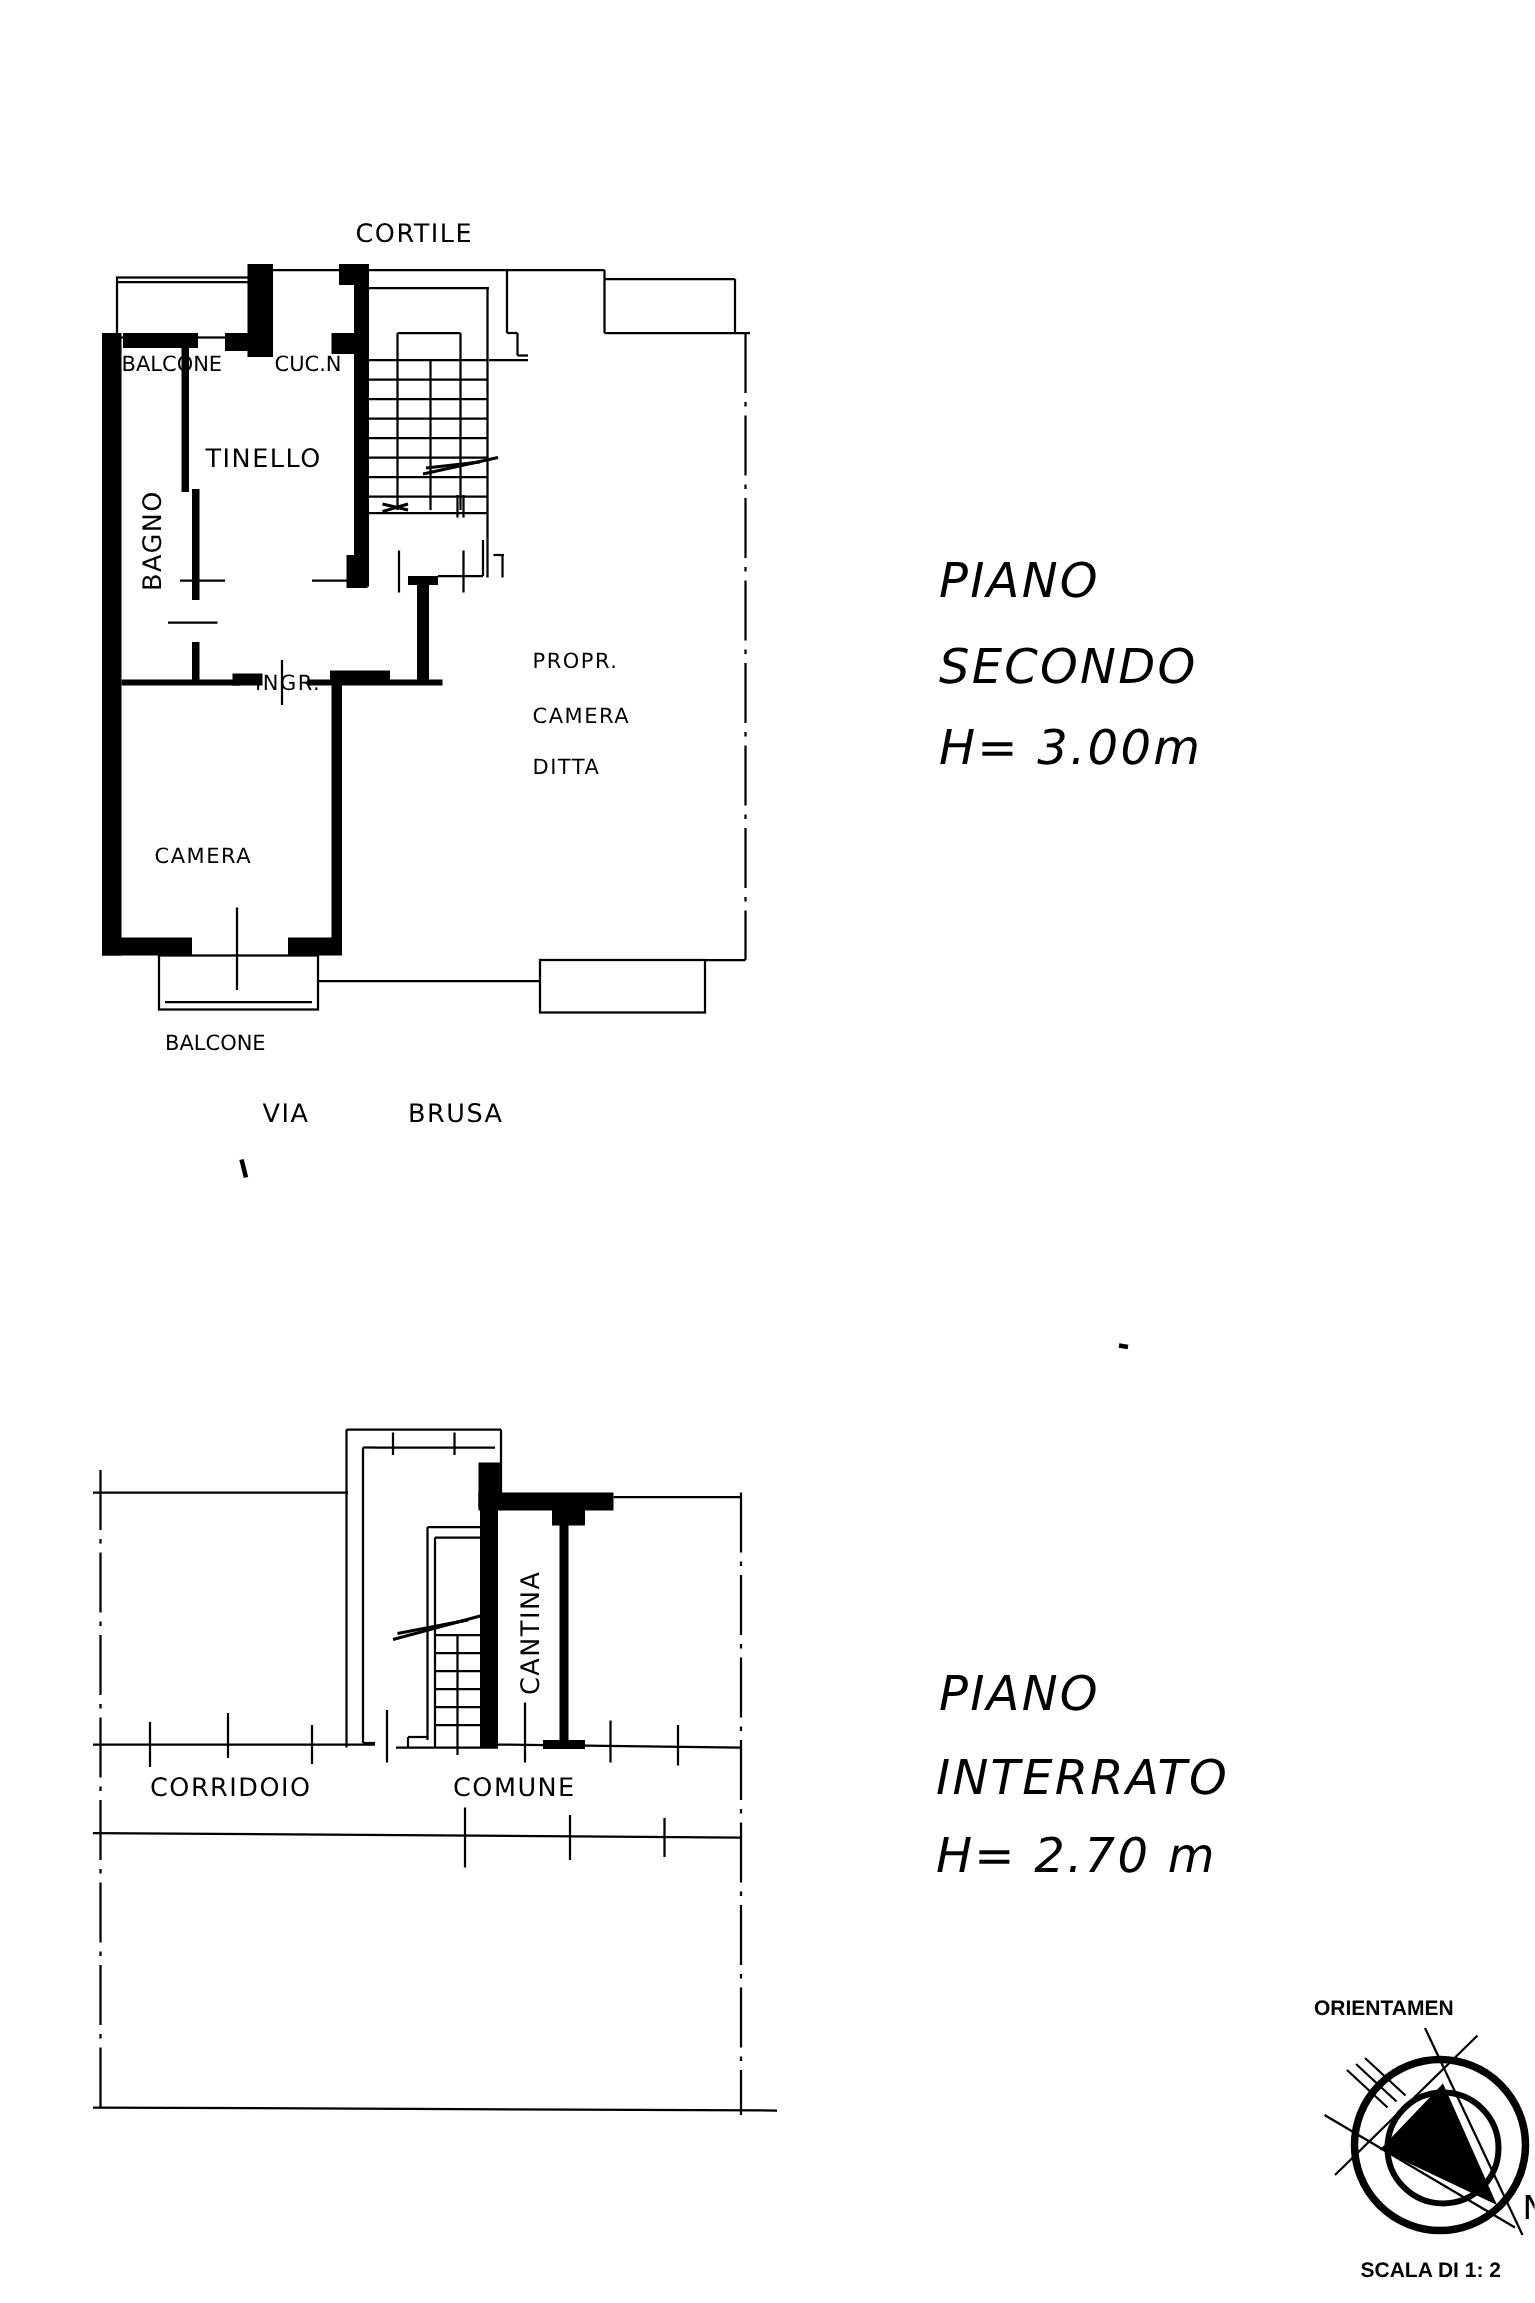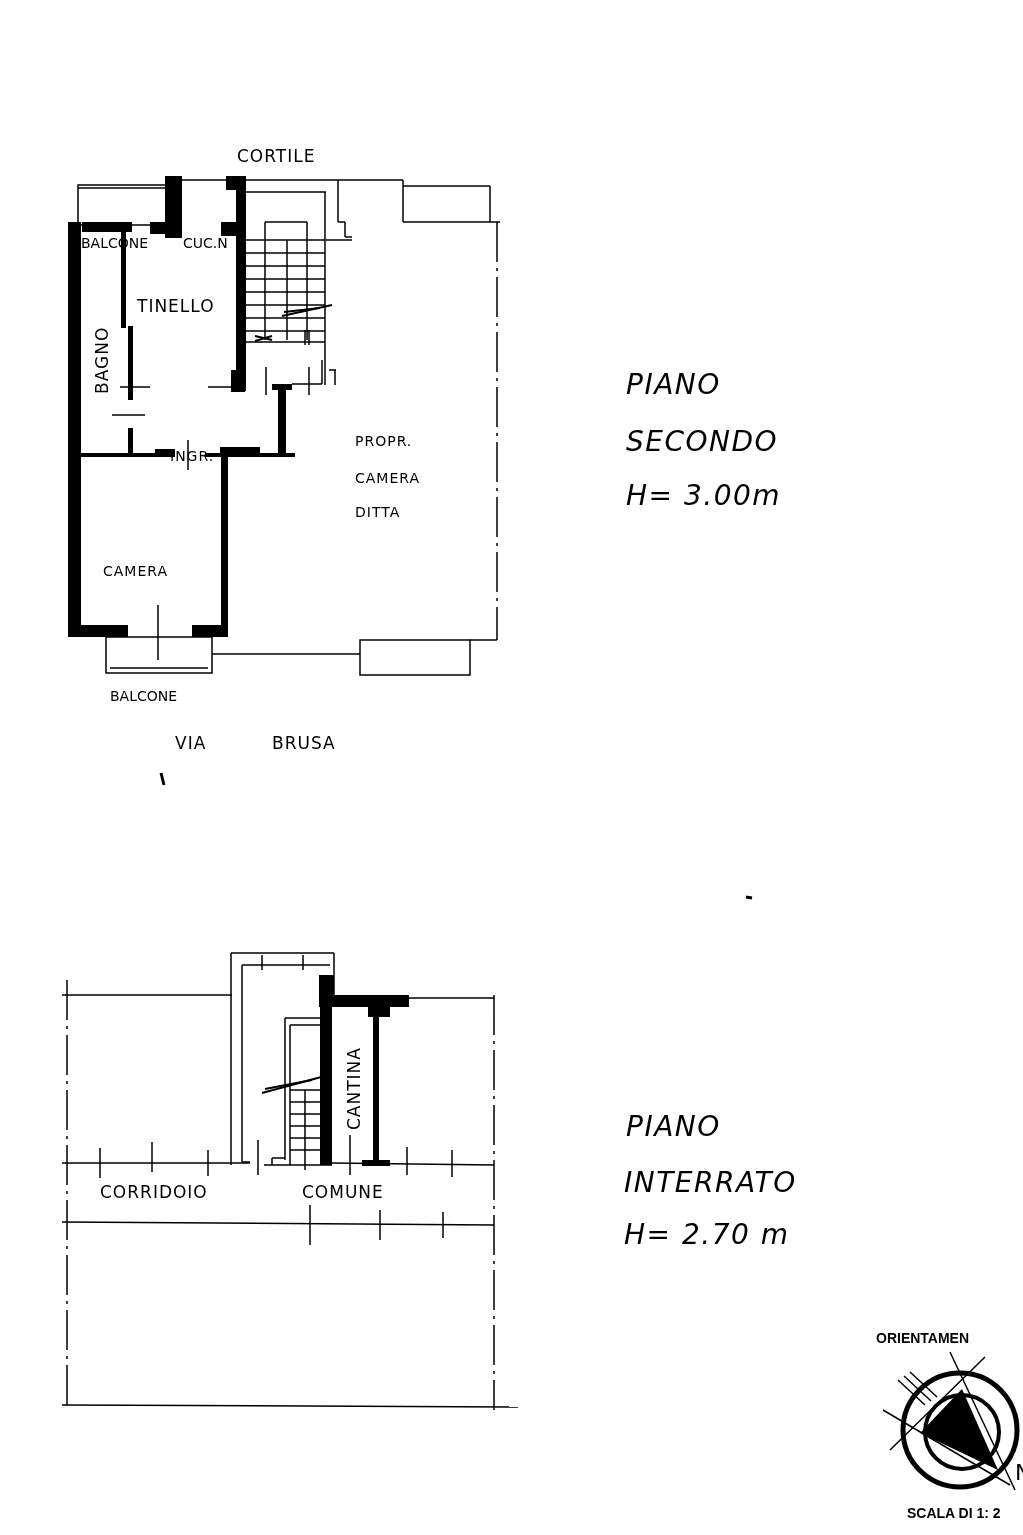--- a/index.html
+++ b/index.html
@@ -2,21 +2,21 @@
 <html><head>
 <meta charset="utf-8">
 <style>
   html, body { margin: 0; padding: 0; background: #ffffff; }
   body { width: 1023px; height: 1535px; position: relative; overflow: hidden; }
   .page { position: absolute; left: 0; top: 0; width: 1023px; height: 1535px; background: #fff; }
   svg.plan { position: absolute; left: 0; top: 0; }
   .lbl { position: absolute; font-family: "DejaVu Sans", sans-serif; color: #000; white-space: nowrap; letter-spacing: 1px; }
   .room { font-size: 17px; }
   .small { font-size: 14px; margin-top: 35px; }
-  .big { font-size: 28px; font-style: italic; letter-spacing: 1.5px; font-weight: normal; }
+  .big { font-size: 32px; font-style: italic; letter-spacing: 1.5px; font-weight: normal; }
   .vert { transform: rotate(-90deg); transform-origin: left top; }
   .bold { font-family: "Liberation Sans", sans-serif; font-weight: bold; font-size: 14px; letter-spacing: 0; }
 </style>
 </head>
 <body>
 
 <div class="page">
 
   <svg class="plan" width="1023" height="1535" viewBox="0 0 1023 1535">
     <g stroke="#000" fill="none" stroke-width="1.5">

